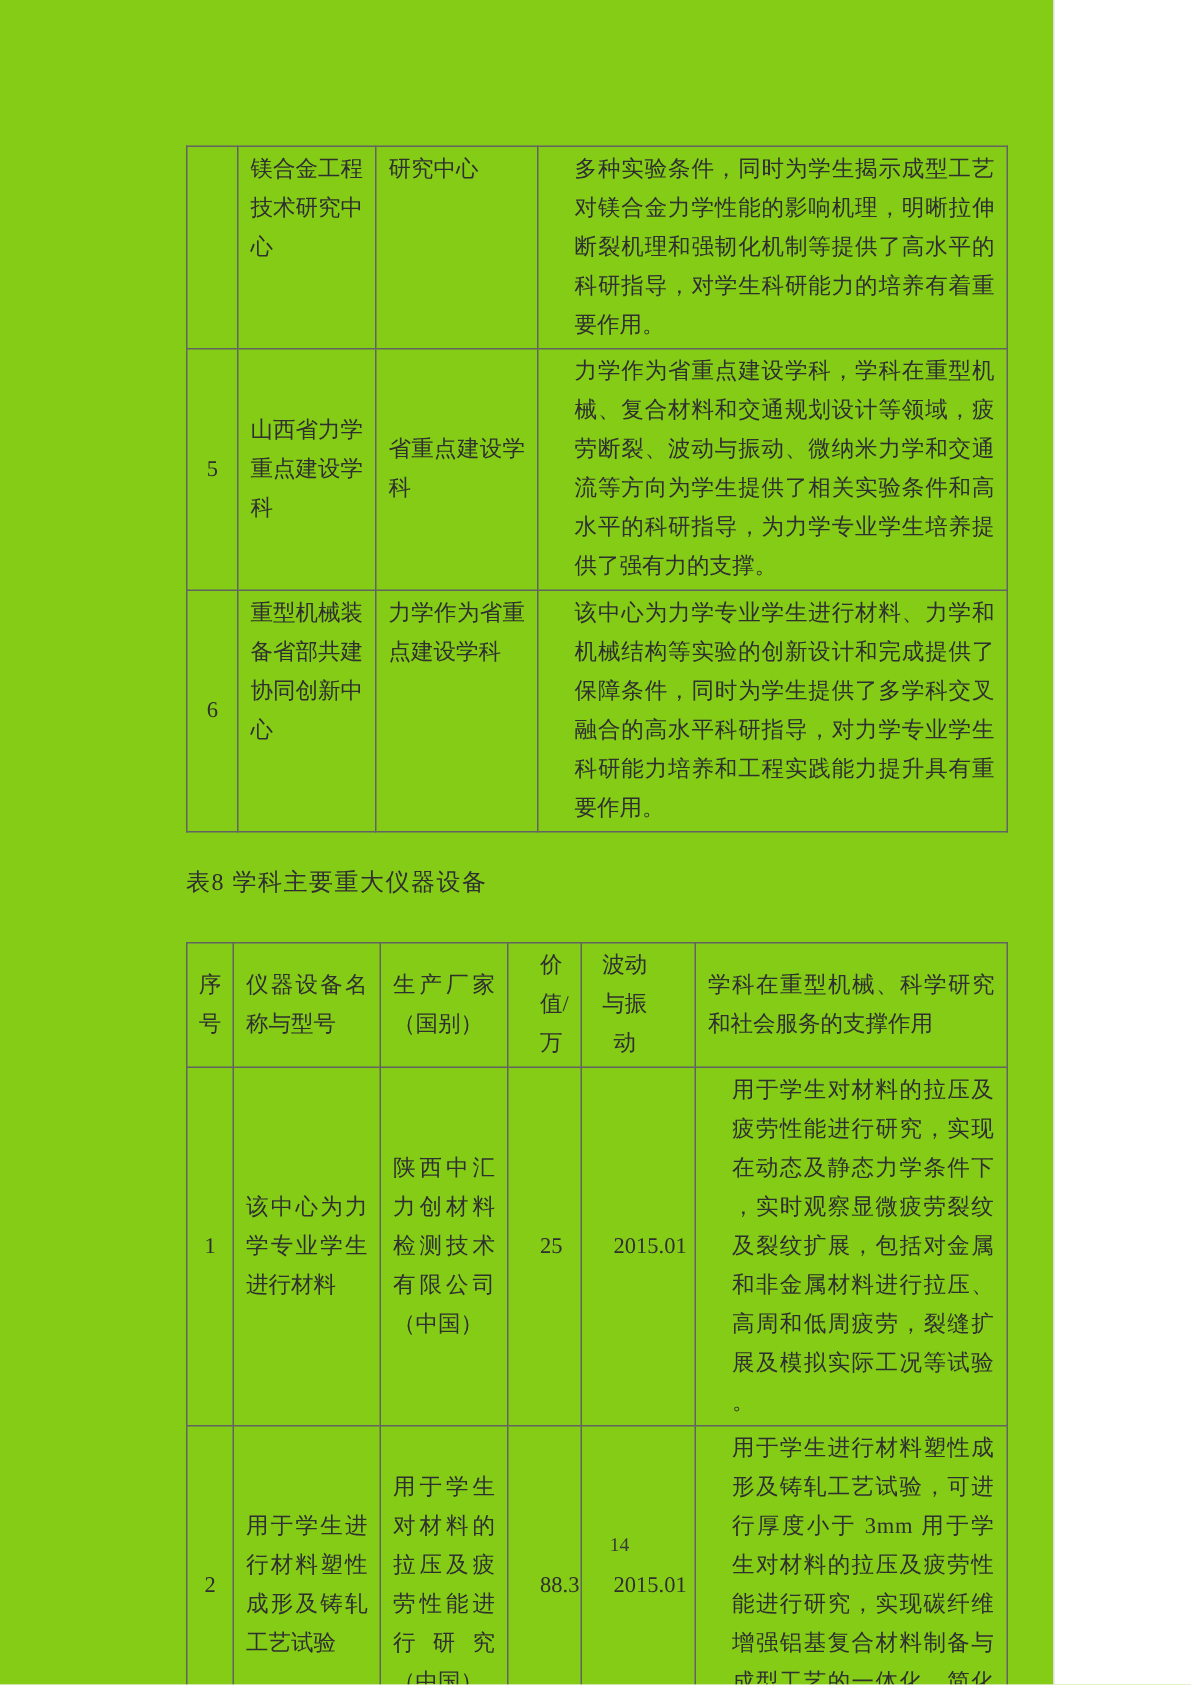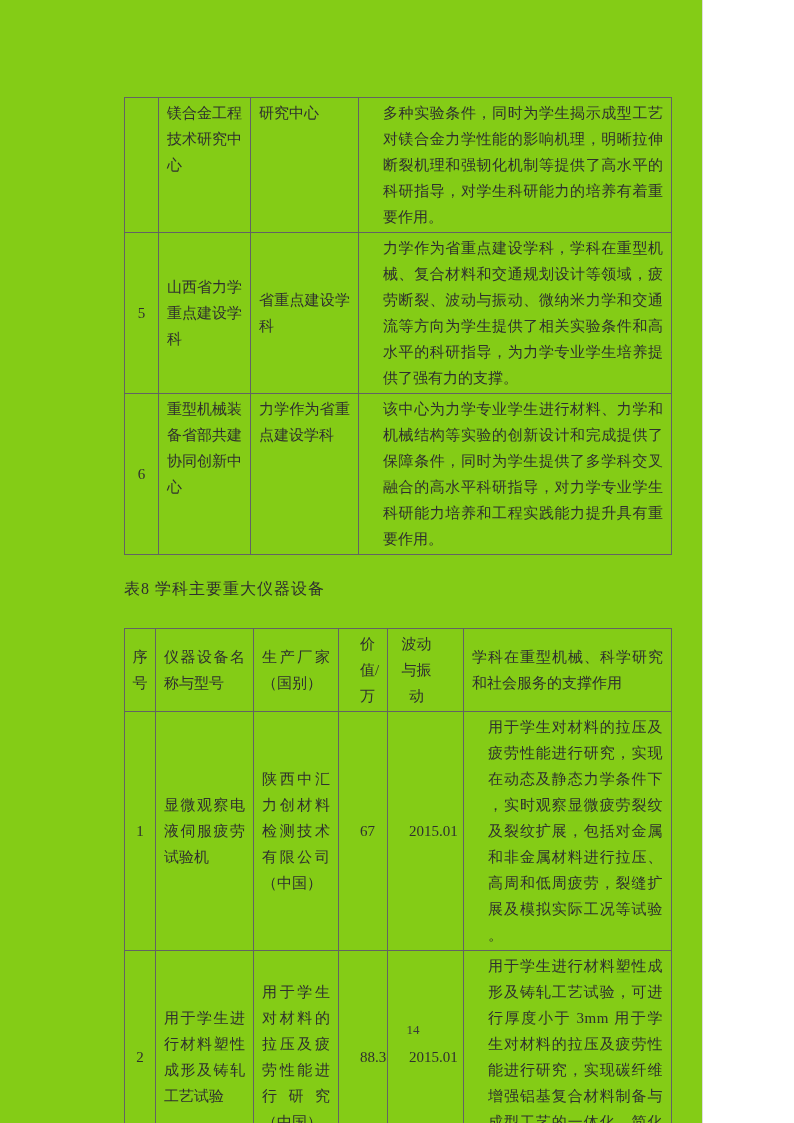--- a/index.html
+++ b/index.html
@@ -77,23 +77,23 @@
           <tr style="height:58px">
         <th class="seq">序号</th>
         <th class="jt">仪器设备名称与型号</th>
         <th class="jt">生产厂家（国别）</th>
         <th class="num">价值/万</th>
         <th class="th-date">波动与振动</th>
         <th class="jt">学科在重型机械、科学研究和社会服务的支撑作用</th>
       </tr>
       <tr style="height:208px">
         <td class="seq">1</td>
-        <td class="jt">显微观察电液伺服疲劳试验机</td>
+        <td class="jt">该中心为力学专业学生进行材料</td>
         <td class="jt">陕西中汇力创材料检测技术有限公司（中国）</td>
-        <td class="num">67</td>
+        <td class="num">25</td>
         <td class="num">2015.01</td>
         <td class="support">用于学生对材料的拉压及疲劳性能进行研究，实现在动态及静态力学条件下，实时观察显微疲劳裂纹及裂纹扩展，包括对金属和非金属材料进行拉压、高周和低周疲劳，裂缝扩展及模拟实际工况等试验。</td>
       </tr>
       <tr style="height:184px">
         <td class="seq">2</td>
         <td class="jt">用于学生进行材料塑性成形及铸轧工艺试验</td>
         <td class="jt">用于学生对材料的拉压及疲劳性能进行研究（中国）</td>
         <td class="num">88.3</td>
         <td class="num">2015.01</td>
         <td class="support">用于学生进行材料塑性成形及铸轧工艺试验，可进行厚度小于 3mm 用于学生对材料的拉压及疲劳性能进行研究，实现碳纤维增强铝基复合材料制备与成型工艺的一体化，简化制备工艺，实现</td>

